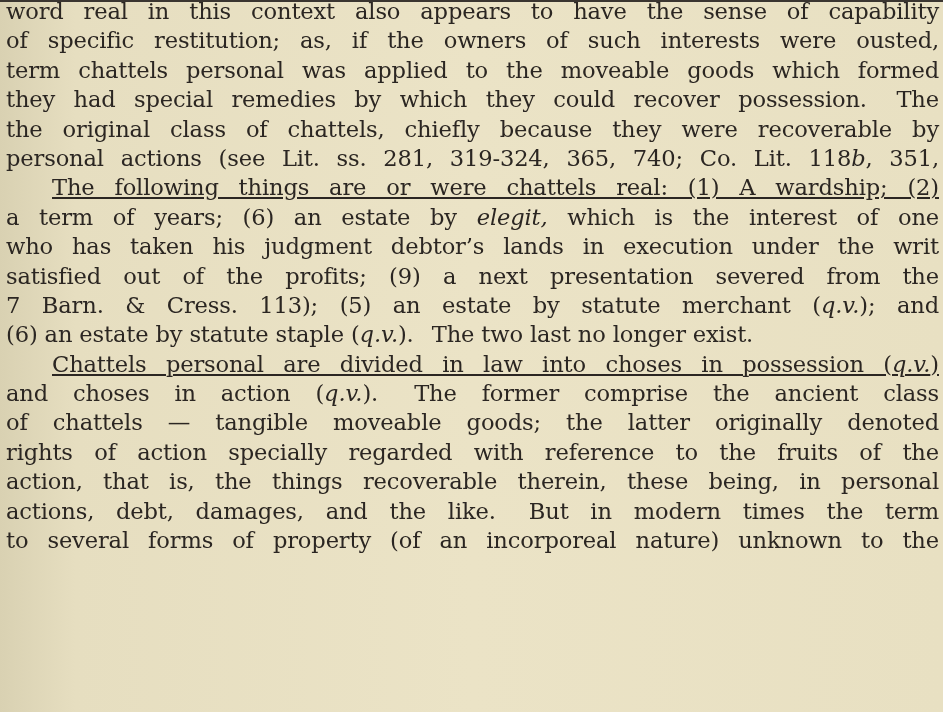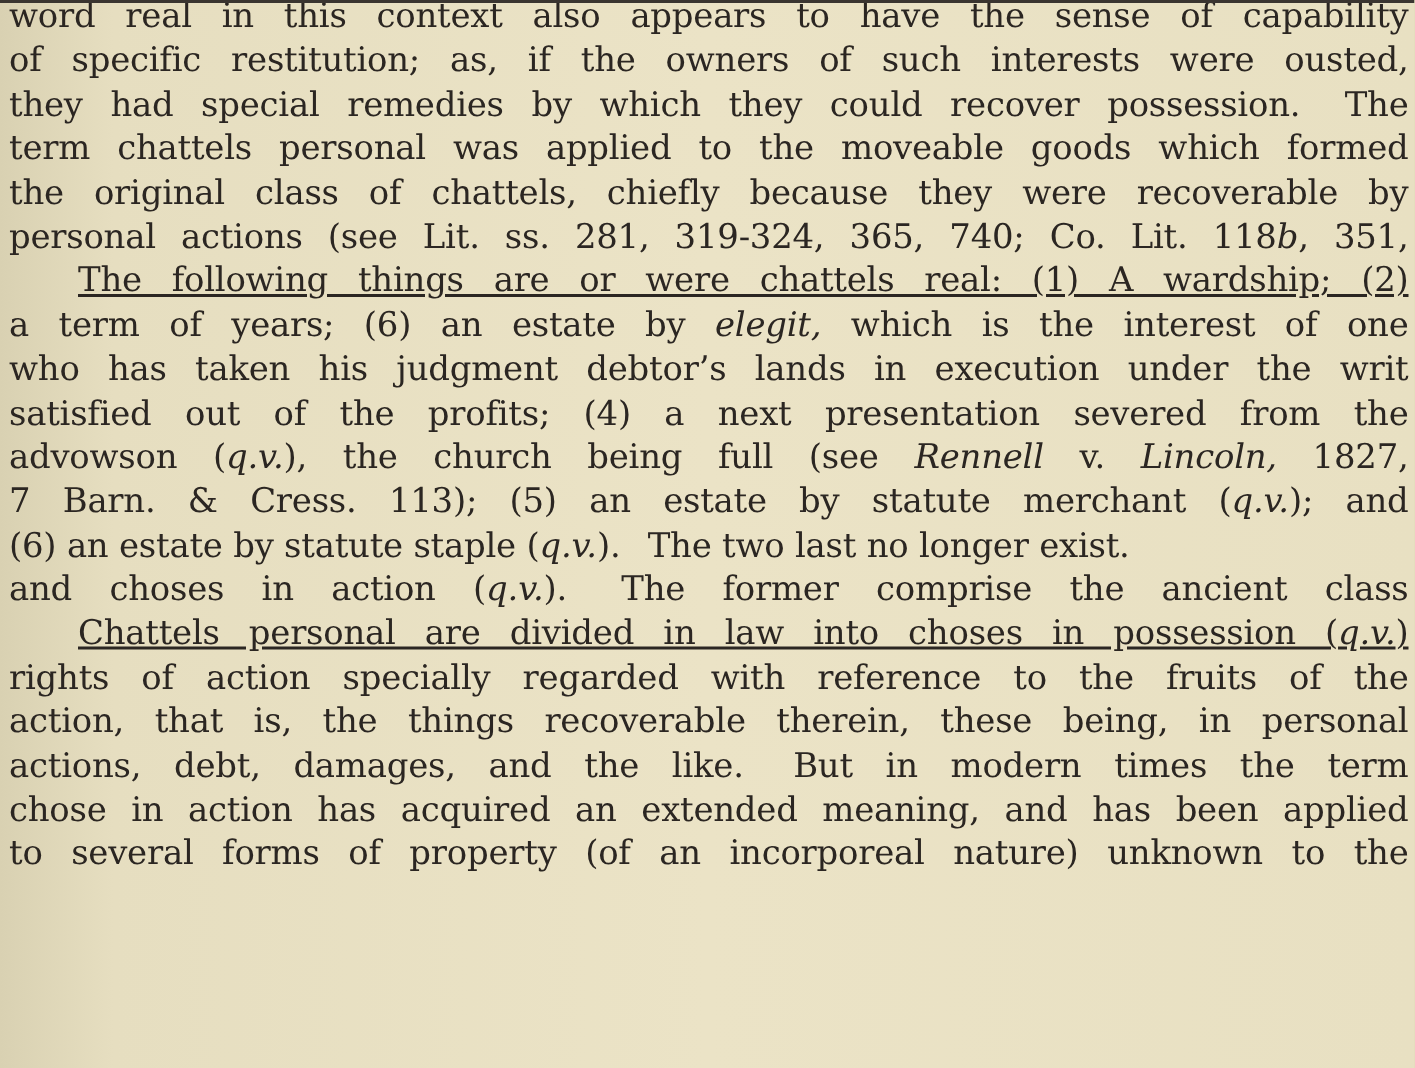--- a/index.html
+++ b/index.html
@@ -55,40 +55,39 @@
   </style>
 </head>
 <body>
 
 <div class="page">
   <div class="text">
 
     <div>
       <span class="line">word real in this context also appears to have the sense of capability</span>
       <span class="line">of specific restitution; as, if the owners of such interests were ousted,</span>
+      <span class="line">term chattels personal was applied to the moveable goods which formed</span>
       <span class="line">they had special remedies by which they could recover possession.  The</span>
-      <span class="line">term chattels personal was applied to the moveable goods which formed</span>
       <span class="line">the original class of chattels, chiefly because they were recoverable by</span>
       <span class="line"><span>personal actions (see Lit. ss. 281, 319-324, 365, 740; Co. Lit. 118</span><span class="i">b</span><span>, 351,</span></span>
     </div>
 
     <div>
       <span class="line indent">The following things are or were chattels real: (1) A wardship; (2)</span>
       <span class="line"><span>a term of years; (6) an estate by </span><span class="i">elegit,</span><span> which is the interest of one</span></span>
       <span class="line">who has taken his judgment debtor’s lands in execution under the writ</span>
-      <span class="line">satisfied out of the profits; (4) a next presentation severed from the</span>
-      <span class="line"><span>advowson (</span><span class="i">q.v.</span><span>), the church being full (see </span><span class="i">Rennell</span><span> v. </span><span class="i">Lincoln,</span><span> 1827,</span></span>
+      <span class="line">satisfied out of the profits; (9) a next presentation severed from the</span>
       <span class="line"><span>7 Barn. &amp; Cress. 113); (5) an estate by statute merchant (</span><span class="i">q.v.</span><span>); and</span></span>
       <span class="line last"><span>(6) an estate by statute staple (</span><span class="i">q.v.</span><span>).  The two last no longer exist.</span></span>
     </div>
 
     <div>
+      <span class="line indent"><span>Chattels personal are divided in law into choses in possession (</span><span class="i">q.v.</span><span>)</span></span>
       <span class="line"><span>and choses in action (</span><span class="i">q.v.</span><span>).  The former comprise the ancient class</span></span>
-      <span class="line indent"><span>Chattels personal are divided in law into choses in possession (</span><span class="i">q.v.</span><span>)</span></span>
+      <span class="line">of chattels — tangible moveable goods; the latter originally denoted</span>
       <span class="line">rights of action specially regarded with reference to the fruits of the</span>
       <span class="line">action, that is, the things recoverable therein, these being, in personal</span>
       <span class="line">actions, debt, damages, and the like.  But in modern times the term</span>
-      <span class="line">chose in action has acquired an extended meaning, and has been applied</span>
       <span class="line">to several forms of property (of an incorporeal nature) unknown to the</span>
     </div>
 
   </div>
 </div>
 
 </body></html>

